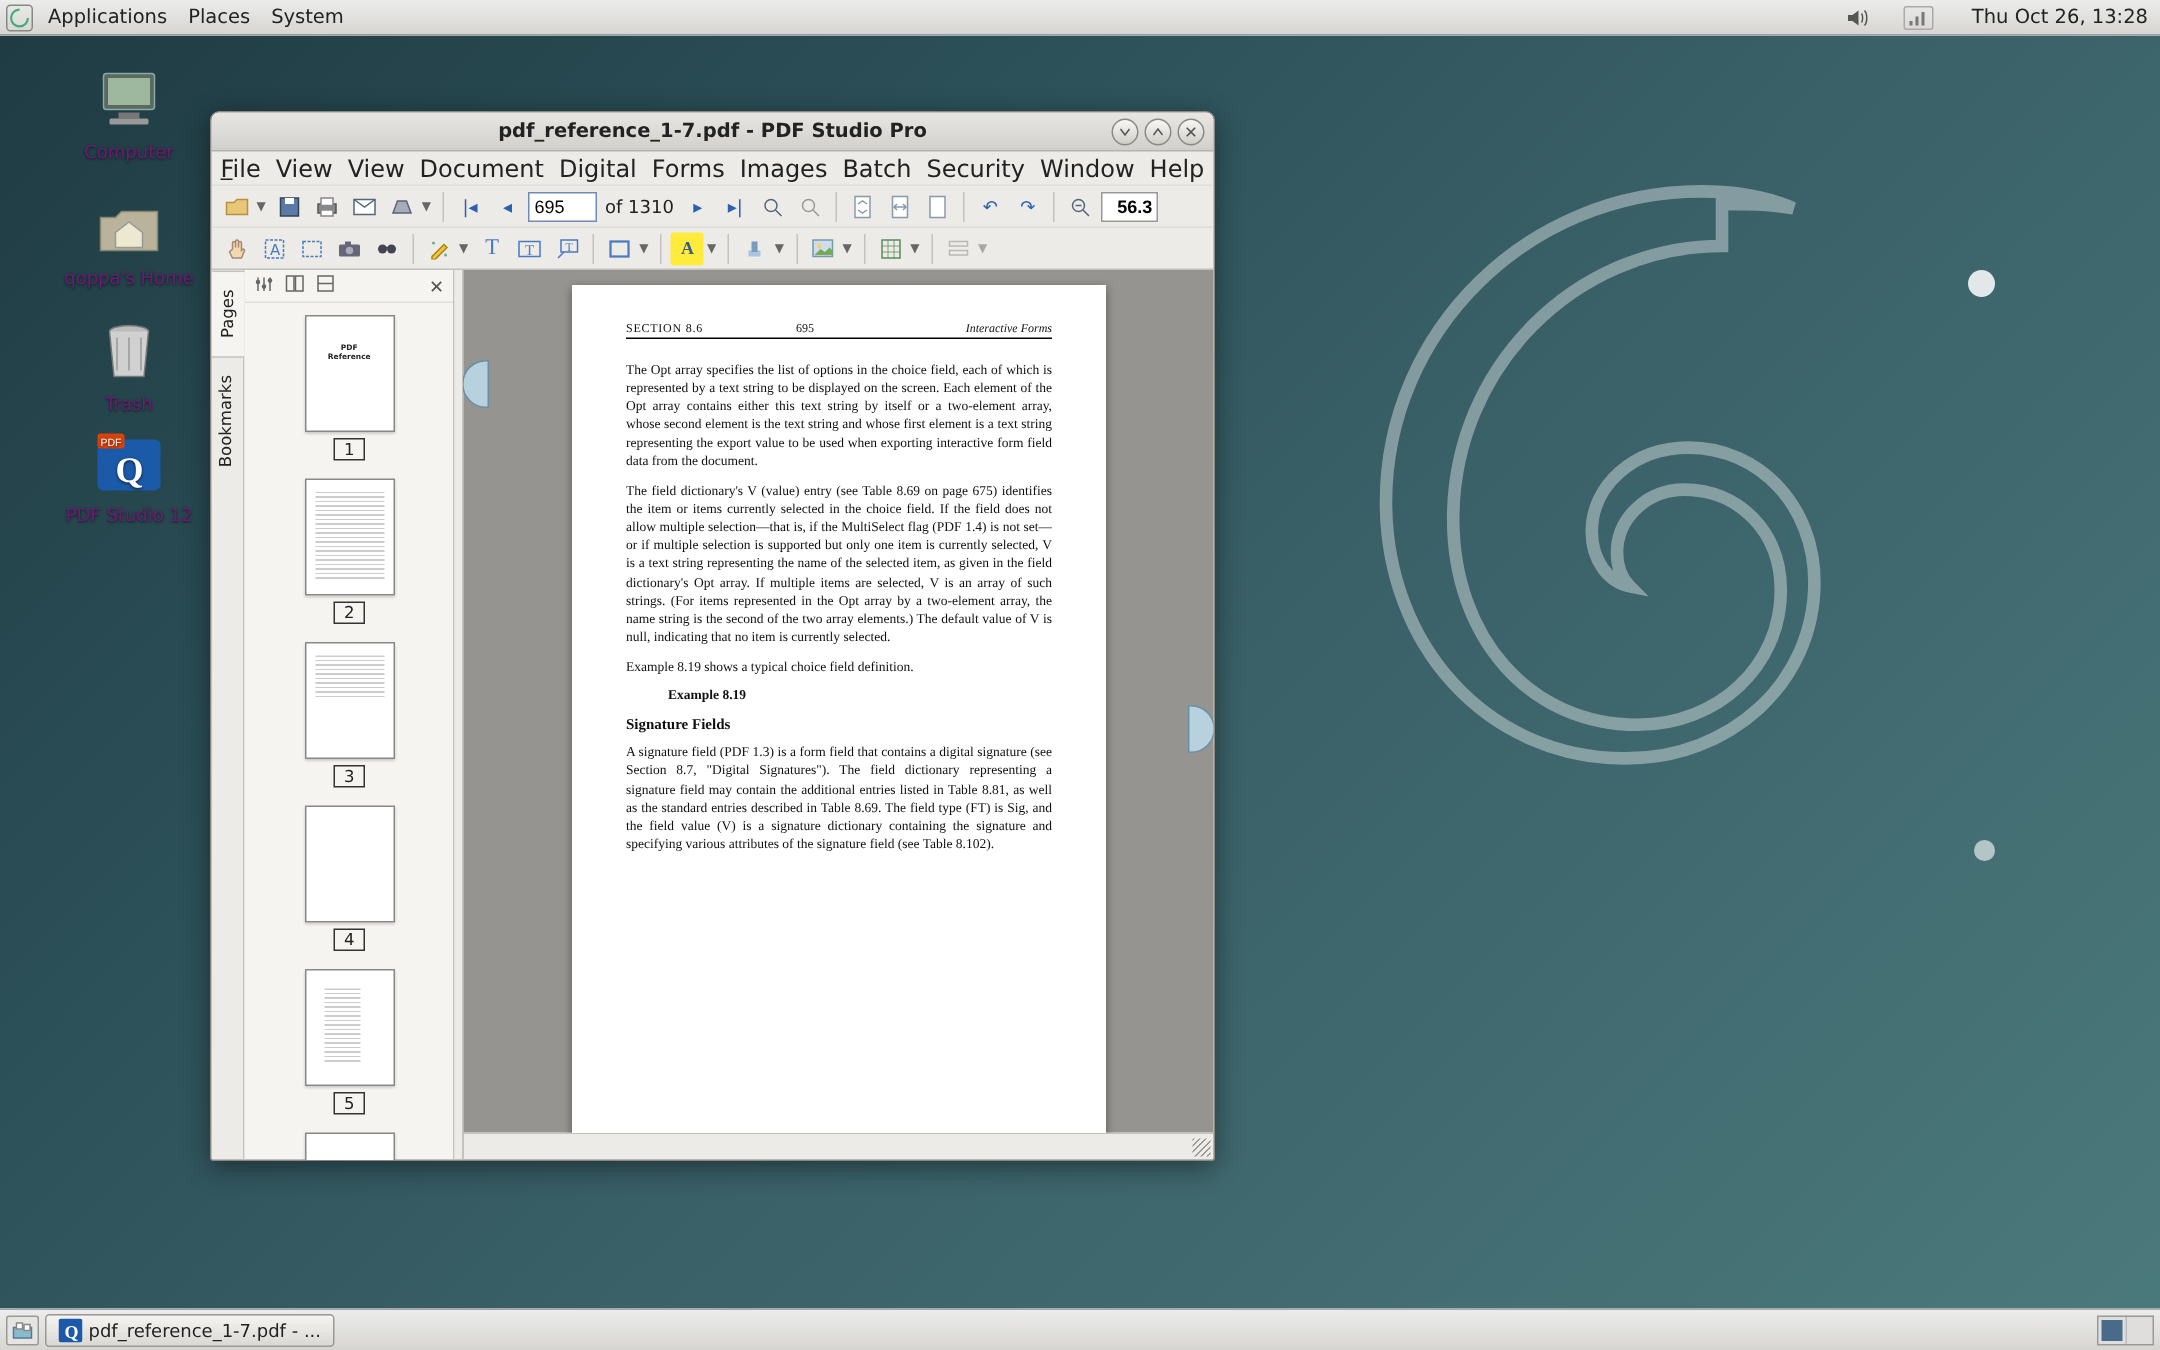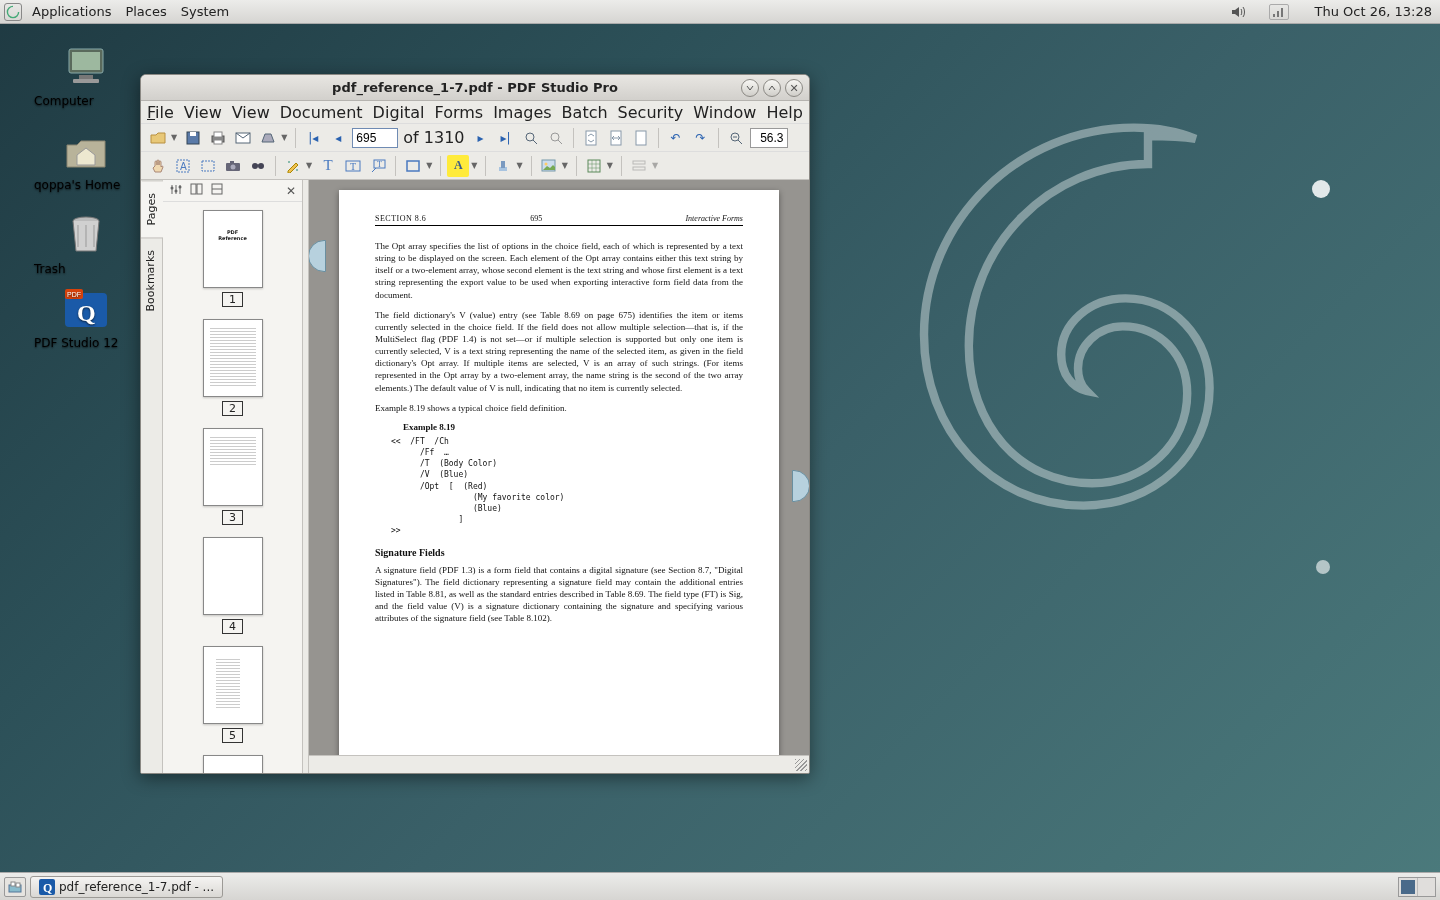--- a/index.html
+++ b/index.html
@@ -30,21 +30,21 @@
   color:#555;
 }
 .top-panel .menu-item{padding:2px 4px; cursor:default;}
 .top-panel .spacer{flex:1;}
 .top-panel .tray{display:flex; gap:22px; align-items:center;}
 .tray svg{display:block;}
 
 
 .desktop-icon{
   position:absolute; width:104px;
-  color:#000000;
+  text-align:center; color:#701a75;
   font-size:12px; text-shadow:0 1px 2px rgba(0,0,0,.7);
 }
 .desktop-icon .icon-box{
   width:52px; height:46px; margin:0 auto 4px;
   display:flex; align-items:center; justify-content:center;
 }
 
 
 .bottom-panel{
   position:absolute; bottom:0; left:0; right:0;
@@ -113,21 +113,21 @@
   display:flex; align-items:center; justify-content:center;
   border-radius:2px; color:#3a5a8a;
 }
 .tool-sep{width:1px; height:20px; background:#c4c2be; margin:0 3px;}
 .page-input{
   width:46px; height:20px; border:1px solid #6f8bb3; background:#fff;
   text-align:left; padding:0 3px; font-size:12px;
 }
 .zoom-input{
   width:38px; height:20px; border:1px solid #999; background:#fff;
-  text-align:right; padding:0 3px; font-size:12px;
+  text-align:right; padding:0 3px; font-size:12px;font-weight:bold;
 }
 .drop-caret{font-size:8px; color:#666; margin-left:-1px; margin-right:2px;}
 
 .toolbar2{
   height:28px; display:flex; align-items:center;
   gap:3px; padding:2px 6px; background:#ecebe7; border-top:1px solid #ddd;
   overflow:hidden;
 }
 
 .work-area{
@@ -159,21 +159,21 @@
 }
 .thumbs-scroll{flex:1; overflow-y:auto; padding:8px 0; position:relative;}
 .thumb-wrap{display:flex; flex-direction:column; align-items:center; margin-bottom:12px;}
 .thumb{width:60px; height:78px; background:#fff; border:1px solid #888; box-shadow:0 1px 2px rgba(0,0,0,.2); position:relative; overflow:hidden;}
 .thumb-label{margin-top:4px; border:1px solid #333; padding:0 6px; font-size:11px;}
 .thumb .tinytext{position:absolute; left:6px; right:6px; background:repeating-linear-gradient(#ccc,#ccc 1px,transparent 1px,transparent 3px);}
 
 .doc-area{flex:1; background:#969490; position:relative; overflow:hidden; display:flex; flex-direction:column;}
 .doc-scroll{flex:1; overflow:auto; display:flex; justify-content:center; align-items:flex-start;}
 .page{
-  width:440px; height:570px; background:#fff; margin:10px 0;
+  width:356px; height:570px; background:#fff; margin:10px 0;
   box-shadow:0 2px 6px rgba(0,0,0,.4);
   padding:24px 36px;
   font-family:"Times New Roman",serif;
   font-size:9px; color:#111;
 }
 .page-header{display:flex; justify-content:space-between; border-bottom:1px solid #000; padding-bottom:2px; margin-bottom:14px; font-size:8px;}
 .para{text-align:justify; margin-bottom:8px; line-height:1.35;}
 .code{font-family:monospace; font-size:8px; margin:4px 0 10px 16px; white-space:pre; line-height:1.4;}
 .subhead{font-weight:bold; font-size:10px; margin:10px 0 6px;}
 
@@ -330,21 +330,21 @@
     <div class="tool-btn">
         <svg width="16" height="12">
           <path d="M2 10h12l-3-8H5z" fill="#aab" stroke="#567"></path>
         </svg>
       </div>
       <span class="drop-caret">▼</span>
     <div class="tool-sep"></div>
     <div class="tool-btn" style="color:#2a62b0;">|◂</div>
     <div class="tool-btn" style="color:#2a62b0;">◂</div>
     <input class="page-input" value="695" style="">
-    <span style="font-size:16px; padding:0 2px;">of 1310</span>
+    <span style="font-size:12px; padding:0 2px;">of 1310</span>
     <div class="tool-btn" style="color:#2a62b0;">▸</div>
     <div class="tool-btn" style="color:#2a62b0;">▸|</div>
     <div class="tool-btn">
         <svg width="14" height="14">
           <circle cx="6" cy="6" r="4" fill="none" stroke="#567"></circle>
           <path d="M9 9l4 4" stroke="#567"></path>
         </svg>
       </div>
     <div class="tool-btn">
         <svg width="14" height="14">
@@ -550,29 +550,20 @@
         <div class="page">
           <div class="page-header">
             <span style="letter-spacing:.5px;">SECTION 8.6</span>
             <span>695</span>
             <span style="font-style:italic;margin-left:39px;">Interactive Forms</span>
           </div>
           <p class="para">The Opt array specifies the list of options in the choice field, each of which is represented by a text string to be displayed on the screen. Each element of the Opt array contains either this text string by itself or a two-element array, whose second element is the text string and whose first element is a text string representing the export value to be used when exporting interactive form field data from the document.</p>
           <p class="para">The field dictionary's V (value) entry (see Table 8.69 on page 675) identifies the item or items currently selected in the choice field. If the field does not allow multiple selection—that is, if the MultiSelect flag (PDF 1.4) is not set—or if multiple selection is supported but only one item is currently selected, V is a text string representing the name of the selected item, as given in the field dictionary's Opt array. If multiple items are selected, V is an array of such strings. (For items represented in the Opt array by a two-element array, the name string is the second of the two array elements.) The default value of V is null, indicating that no item is currently selected.</p>
           <p class="para">Example 8.19 shows a typical choice field definition.</p>
           <p style="font-weight:bold; font-size:9px; margin:6px 0 4px;padding-left:28px;">Example 8.19</p>
-          <div class="code">&lt;&lt;  /FT  /Ch
-      /Ff  …
-      /T  (Body Color)
-      /V  (Blue)
-      /Opt  [  (Red)
-                 (My favorite color)
-                 (Blue)
-              ]
-&gt;&gt;</div>
           <div class="subhead">Signature Fields</div>
           <p class="para">A signature field (PDF 1.3) is a form field that contains a digital signature (see Section 8.7, "Digital Signatures"). The field dictionary representing a signature field may contain the additional entries listed in Table 8.81, as well as the standard entries described in Table 8.69. The field type (FT) is Sig, and the field value (V) is a signature dictionary containing the signature and specifying various attributes of the signature field (see Table 8.102).</p>
         </div>
       </div>
       <div class="doc-bottom-bar"></div>
     </div>
   </div>
   <div class="resize-grip"></div>
 </div>
 

